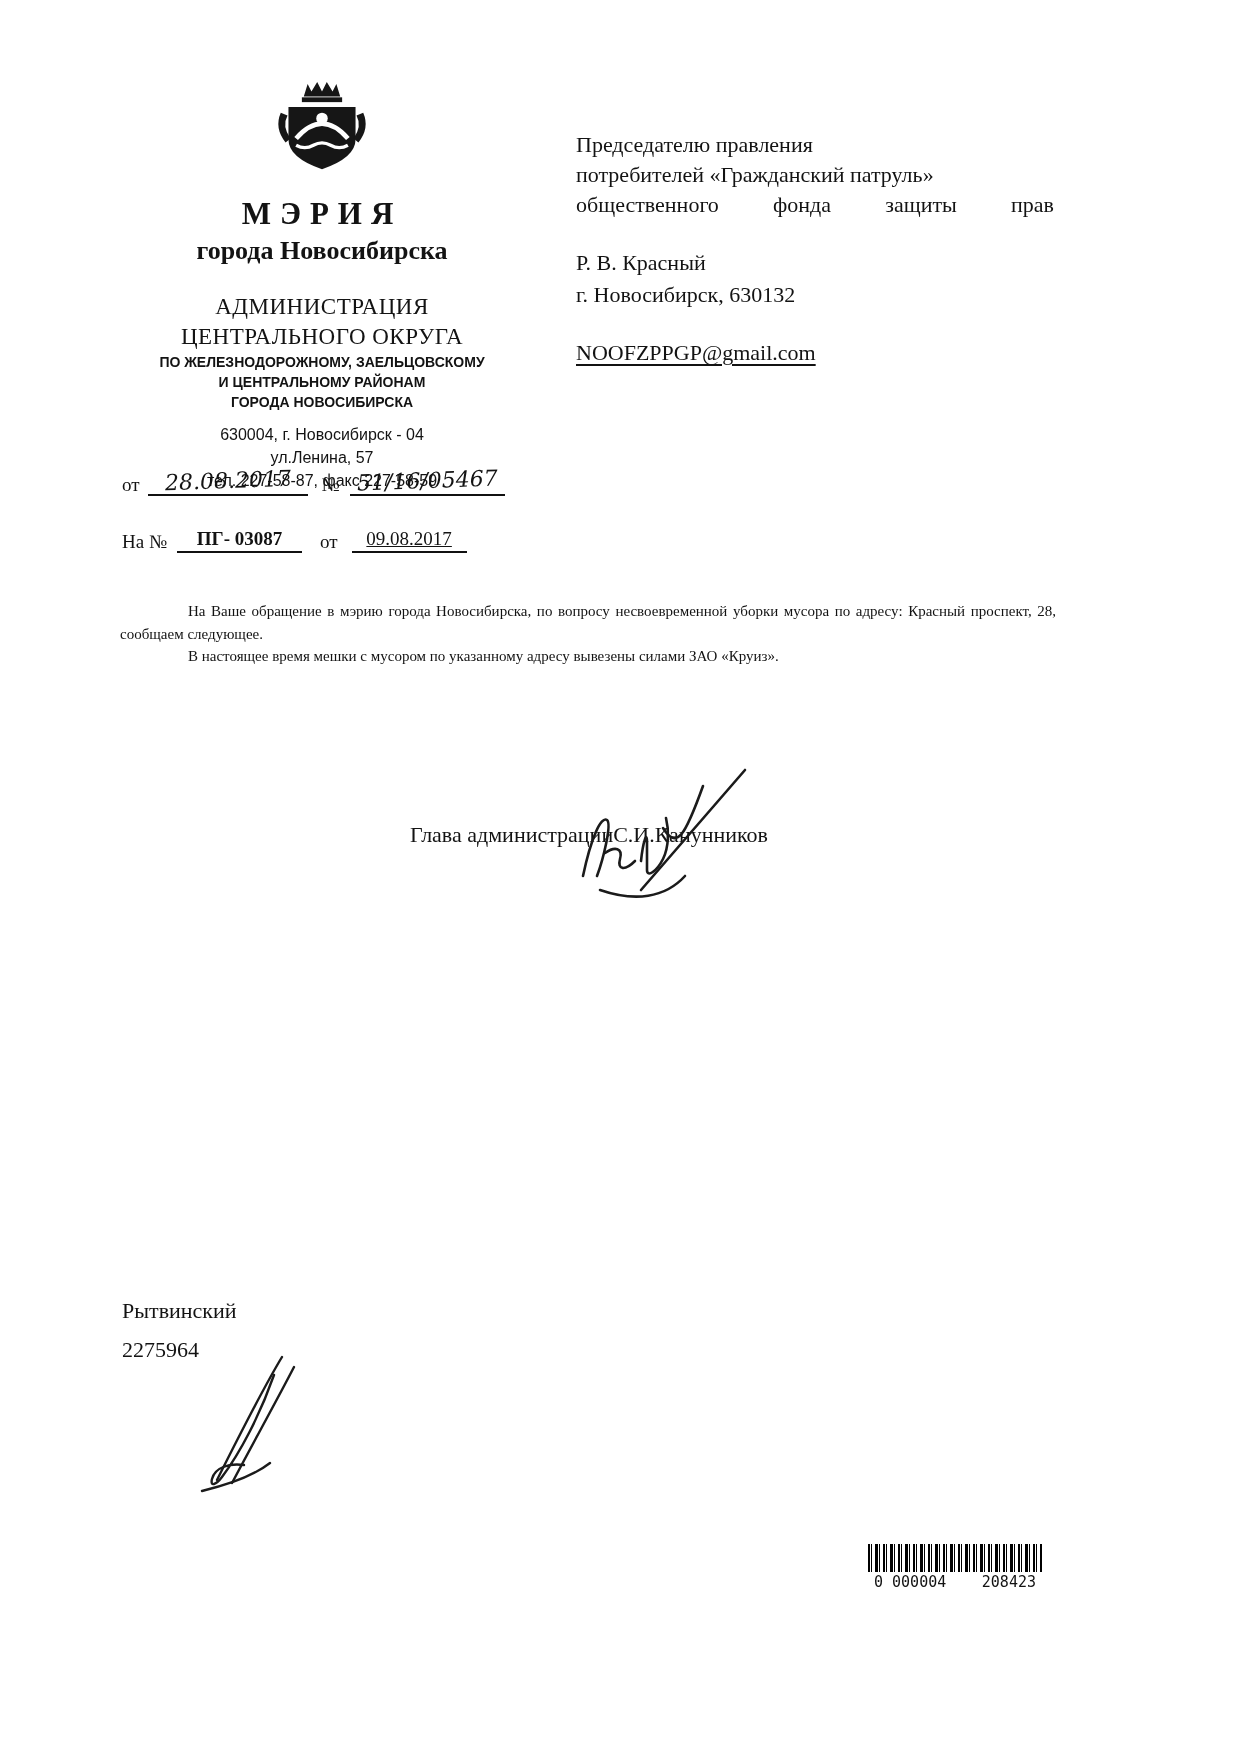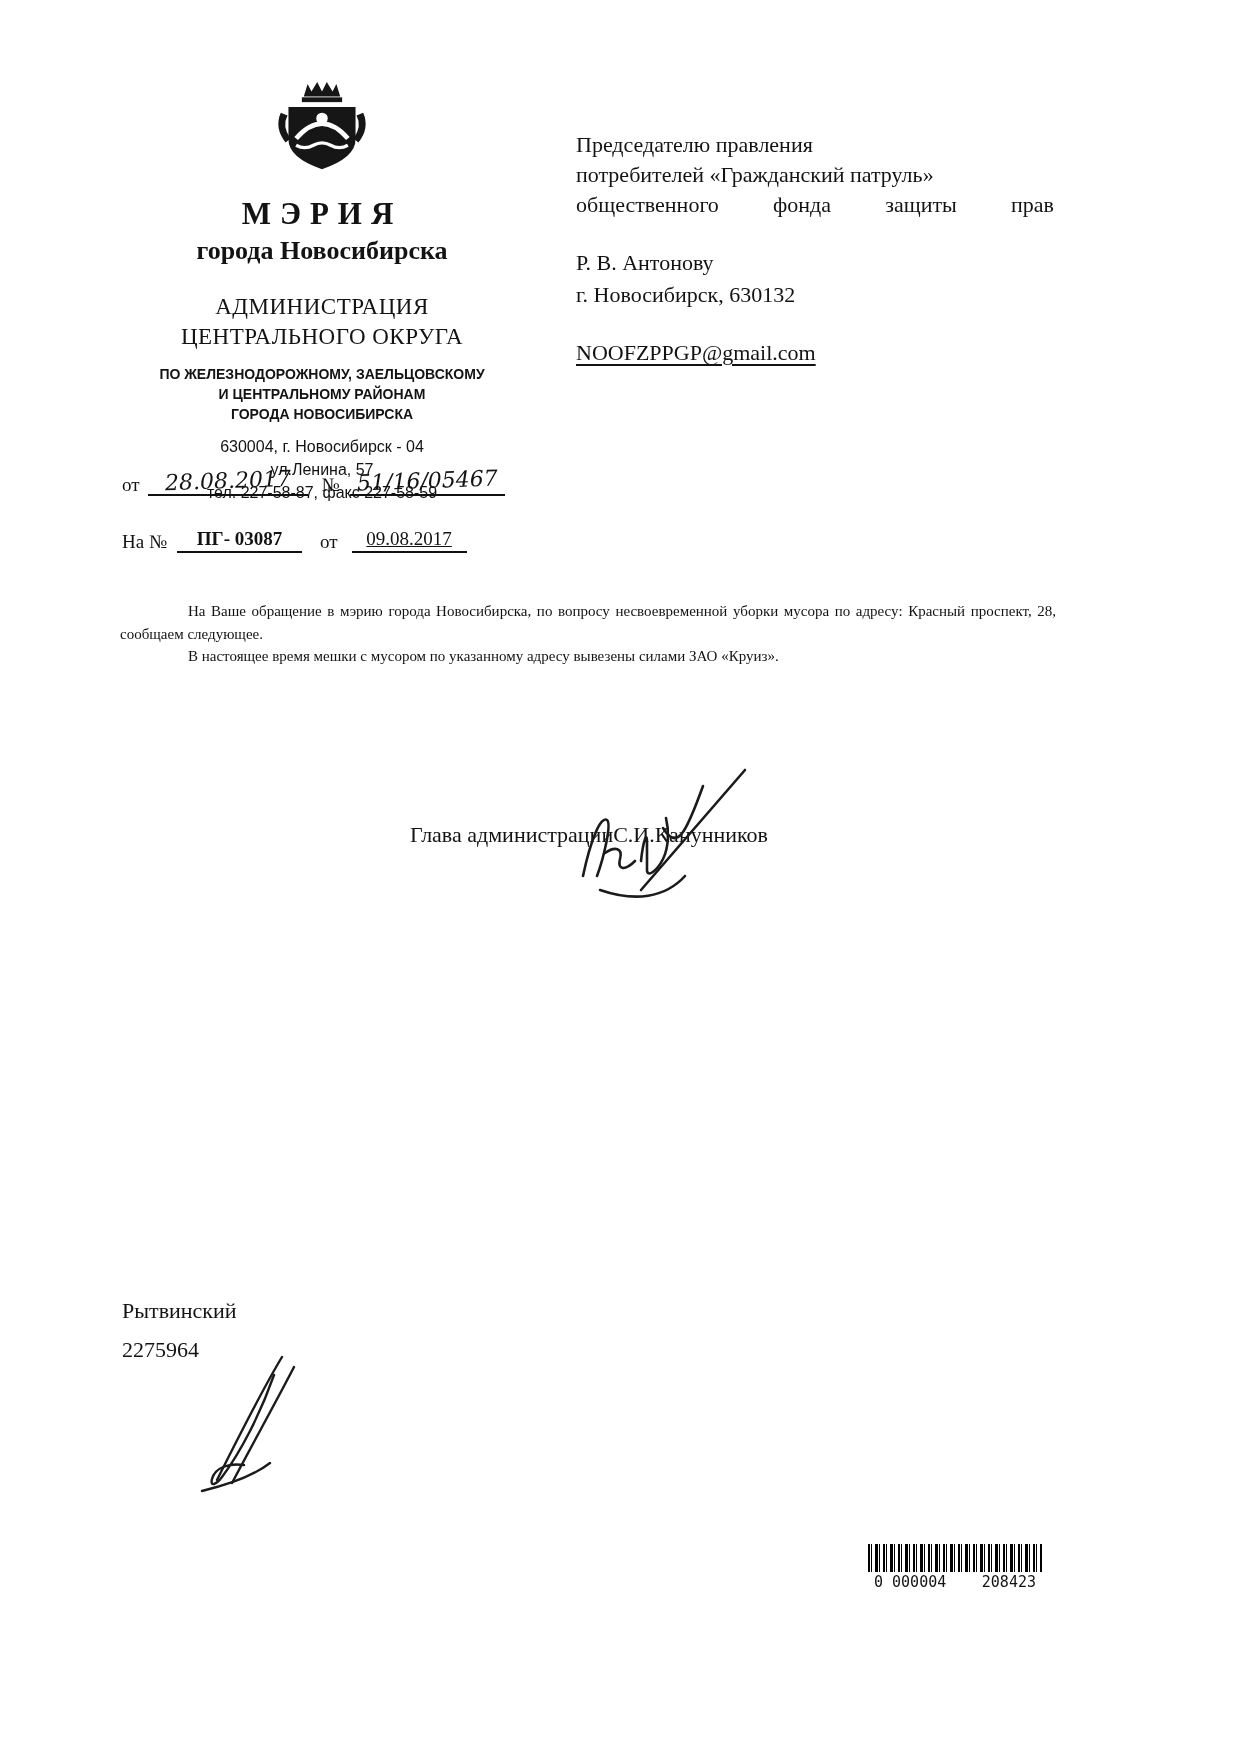--- a/index.html
+++ b/index.html
@@ -9,21 +9,21 @@
     background:#ffffff; color:#131313; overflow:hidden;
     font-family:"Liberation Serif", serif;
   }
 
   
   .lh-left { position:absolute; left:118px; top:82px; width:408px; text-align:center; }
   .emblem { display:block; margin:0 auto; }
   .org-1 { font-size:31px; font-weight:bold; letter-spacing:9px; margin-top:22px; }
   .org-2 { font-size:26px; font-weight:bold; margin-top:4px; }
   .dept { font-size:23px; margin-top:26px; line-height:1.3; letter-spacing:0.5px; }
-  .dept-detail { font-family:"Liberation Sans", sans-serif; font-weight:bold; font-size:14px; margin-top:12px; line-height:1.45; }
+  .dept-detail { font-family:"Liberation Sans", sans-serif; font-weight:bold; font-size:14px; line-height:1.45; }
   .contact { font-family:"Liberation Sans", sans-serif; font-size:16px; margin-top:10px; line-height:1.45; }
 
   
   .ref1 { position:absolute; left:122px; top:468px; font-size:19px; white-space:nowrap; }
   .ref2 { position:absolute; left:122px; top:528px; font-size:19px; white-space:nowrap; }
   .fill { display:inline-block; border-bottom:2px solid #111; text-align:center; vertical-align:bottom; padding:0 6px 1px 6px; }
   .fill-a { min-width:160px; margin:0 14px 0 8px; }
   .fill-b { min-width:155px; margin-left:10px; }
   .fill-c { min-width:125px; margin:0 18px 0 10px;font-weight:bold; }
   .fill-d { min-width:115px; margin-left:14px;text-decoration:underline; }
@@ -108,21 +108,21 @@
 
   <div class="ref2">
     <span>На №</span><span class="fill fill-c">ПГ- 03087</span><span>от</span><span class="fill fill-d">09.08.2017</span>
   </div>
 
   <div class="recipient">
     <div class="line">Председателю правления</div>
     <div class="line">потребителей «Гражданский патруль»</div>
     <div class="line line-just">общественного фонда защиты прав</div>
 
-    <div class="rec-name">Р. В. Антонову</div>
+    <div class="rec-name">Р. В. Красный</div>
     <div class="rec-city">г. Новосибирск, 630132</div>
     <a class="rec-email">NOOFZPPGP@gmail.com</a>
   </div>
 
   <div class="body-text">
     <p>На Ваше обращение в мэрию города Новосибирска, по вопросу несвоевременной уборки мусора по адресу: Красный проспект, 28, сообщаем следующее.</p>
     <p>В настоящее время мешки с мусором по указанному адресу вывезены силами ЗАО «Круиз».</p>
   </div>
 
   <div class="signoff">

